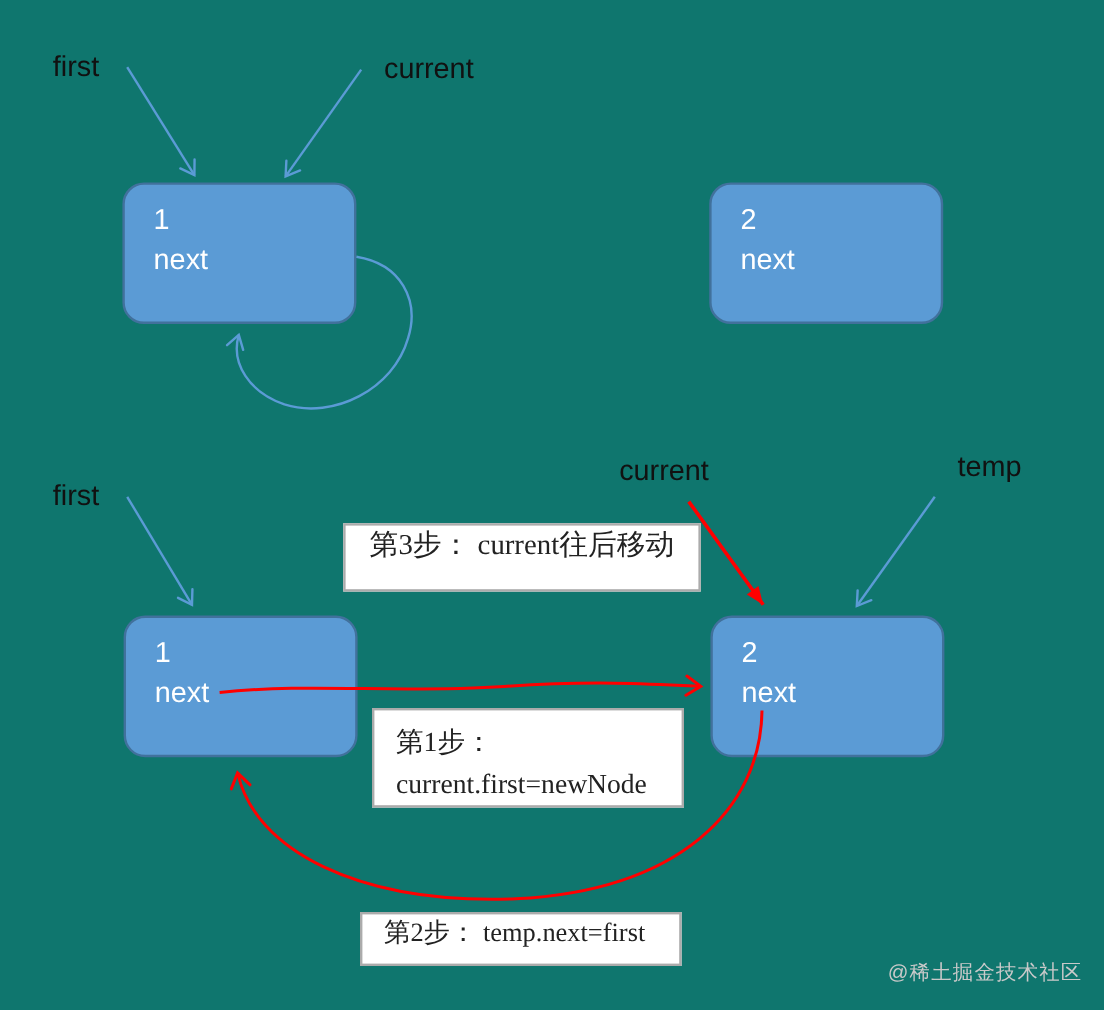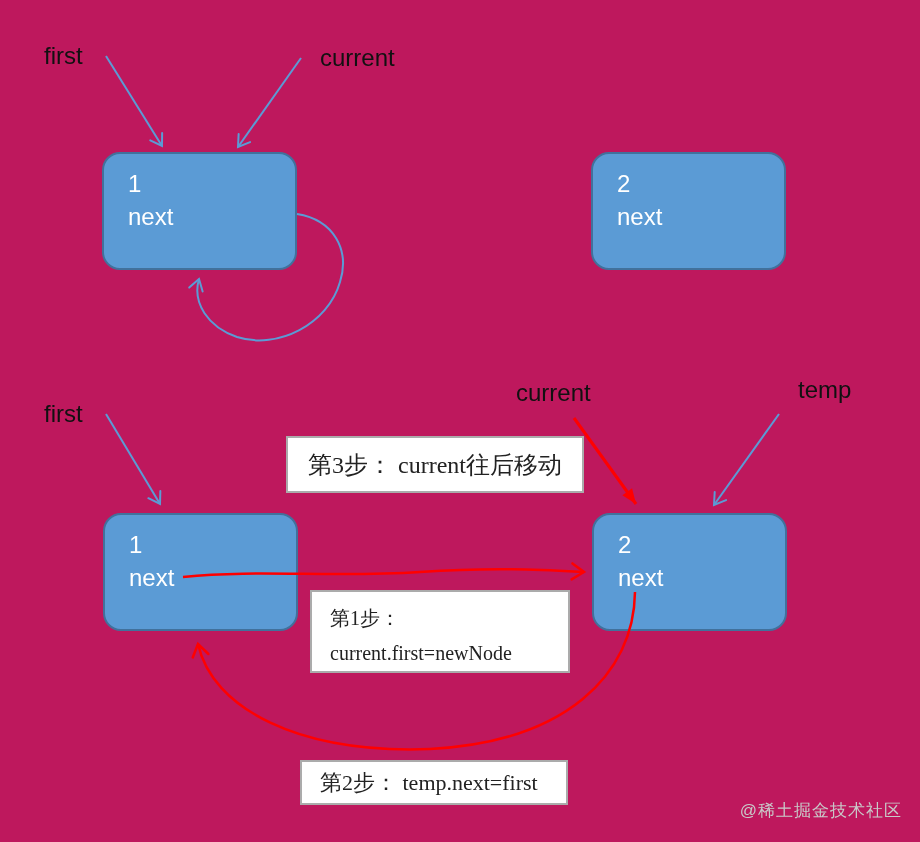--- a/index.html
+++ b/index.html
@@ -1,20 +1,20 @@
 <!DOCTYPE html>
 <html><head>
 <meta charset="utf-8">
 <style>
   html, body { margin: 0; padding: 0; background: #ffffff; }
   #canvas {
     position: relative;
     width: 920px;
     height: 842px;
-    background: #be185d;
+    background: #0f766e;
     overflow: hidden;
     font-family: "Liberation Sans", "DejaVu Sans", sans-serif;
   }
   .node {
     position: absolute;
     width: 195px;
     height: 118px;
     background: #5b9bd5;
     border: 2px solid #41719c;
     border-radius: 18px;
@@ -32,23 +32,23 @@
     white-space: nowrap;
   }
   .step-box {
     position: absolute;
     background: #ffffff;
     border: 2px solid #ababab;
     box-sizing: border-box;
     color: #222222;
     font-family: "Liberation Serif", "DejaVu Serif", serif;
   }
-  .step-box.one-line { display: flex; align-items: center; }
+  .step-box.one-line { display: flex; }
   #step3-box { left: 286px; top: 436px; width: 298px; height: 57px; font-size: 24px; padding-left: 20px; }
-  #step1-box { left: 310px; top: 590px; width: 260px; height: 83px; font-size: 20px; padding: 9px 0 0 18px; line-height: 35px; }
+  #step1-box { left: 310px; top: 590px; width: 260px; height: 83px; font-size: 23px; padding: 9px 0 0 18px; line-height: 35px; }
   #step2-box { left: 300px; top: 760px; width: 268px; height: 45px; font-size: 22px; padding-left: 18px; }
   #node1-top { left: 102px; top: 152px; }
   #node2-top { left: 591px; top: 152px; }
   #node1-bottom { left: 103px; top: 513px; }
   #node2-bottom { left: 592px; top: 513px; }
   #label-first-top { left: 44px; top: 42px; }
   #label-current-top { left: 320px; top: 44px; }
   #label-first-bottom { left: 44px; top: 400px; }
   #label-current-bottom { left: 516px; top: 379px; }
   #label-temp { left: 798px; top: 376px; }

